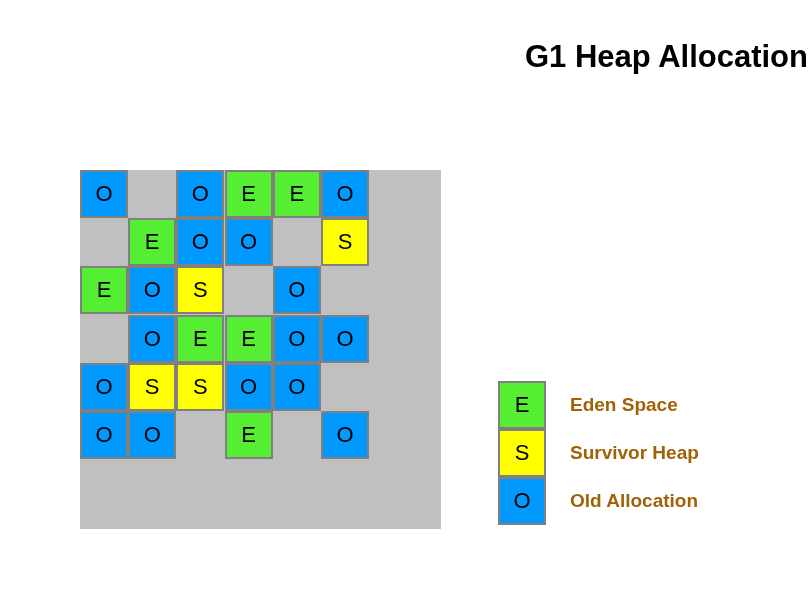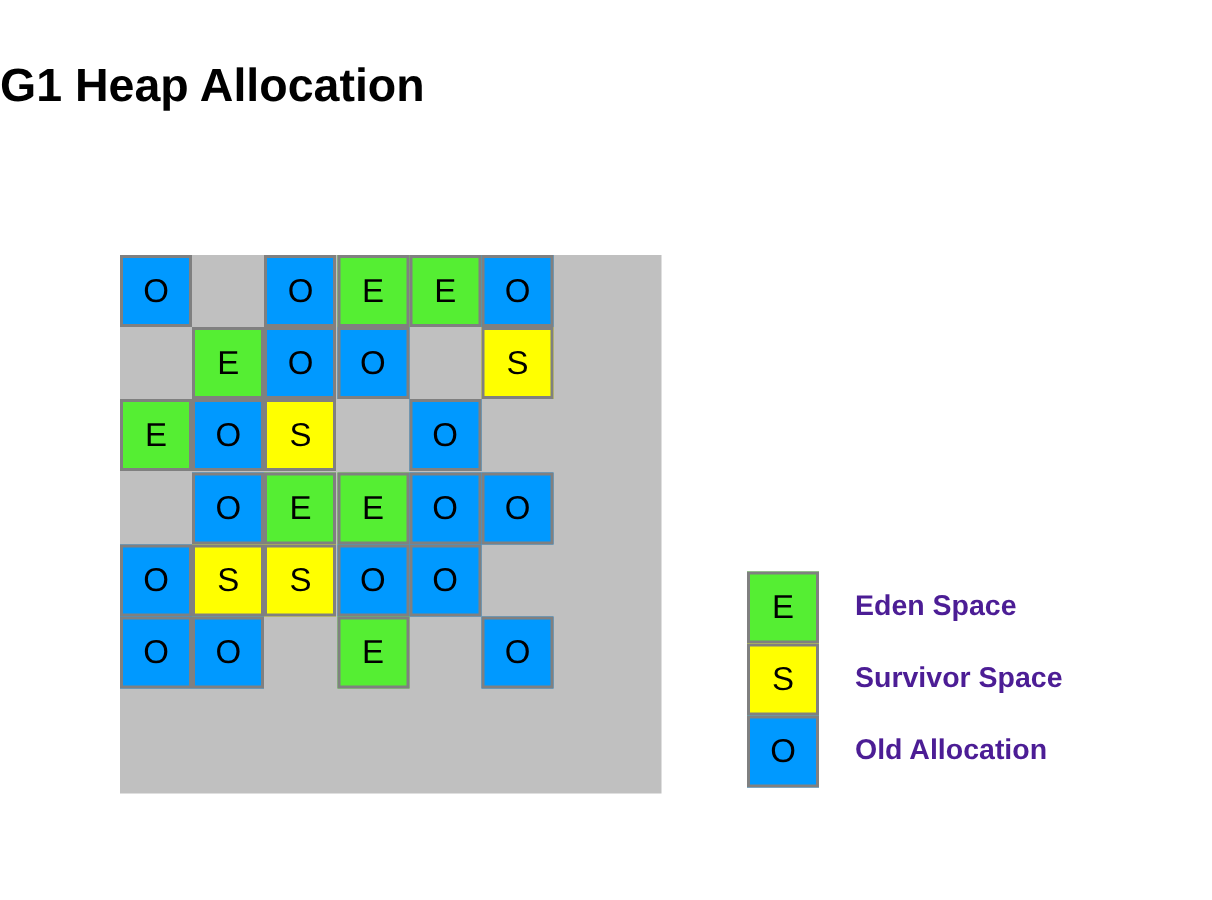--- a/index.html
+++ b/index.html
@@ -14,21 +14,21 @@
     font-family: "Liberation Sans", sans-serif;
     position: relative;
     overflow: hidden;
   }
 
   #page-title {
     position: absolute;
     left: 0;
     top: 38px;
     width: 808px;
-    text-align: left;
+    text-align: right;
     font-size: 31px;
     font-weight: bold;
     color: #000000;
     letter-spacing: 0px;
     line-height: 38px;
     white-space: nowrap;
   }
 
   
   #heap-panel {
@@ -99,21 +99,21 @@
   }
   .legend-label {
     position: absolute;
     left: 72px;
     top: 0;
     height: 48px;
     display: flex;
     align-items: center;
     font-size: 19px;
     font-weight: bold;
-    color: #4c1d95;
+    color: #a16207;
     white-space: nowrap;
   }
 </style>
 </head>
 <body>
 
 <div id="page-title">G1 Heap Allocation</div>
 
 <div id="heap-panel">
   <div id="heap-grid">
@@ -214,21 +214,21 @@
     <div class="legend-row">
       <div class="legend-swatch cell-eden">
         <span>E</span>
       </div>
       <div class="legend-label">Eden Space</div>
     </div>
     <div class="legend-row">
       <div class="legend-swatch cell-surv">
         <span>S</span>
       </div>
-      <div class="legend-label">Survivor Space</div>
+      <div class="legend-label">Survivor Heap</div>
     </div>
     <div class="legend-row">
       <div class="legend-swatch cell-old">
         <span>O</span>
       </div>
       <div class="legend-label">Old Allocation</div>
     </div>
   </div>
 
 </body></html>

